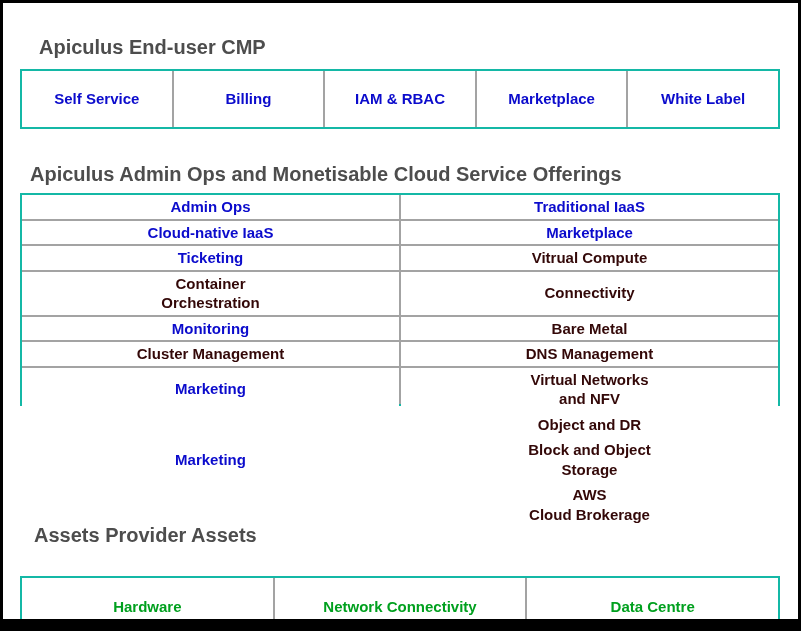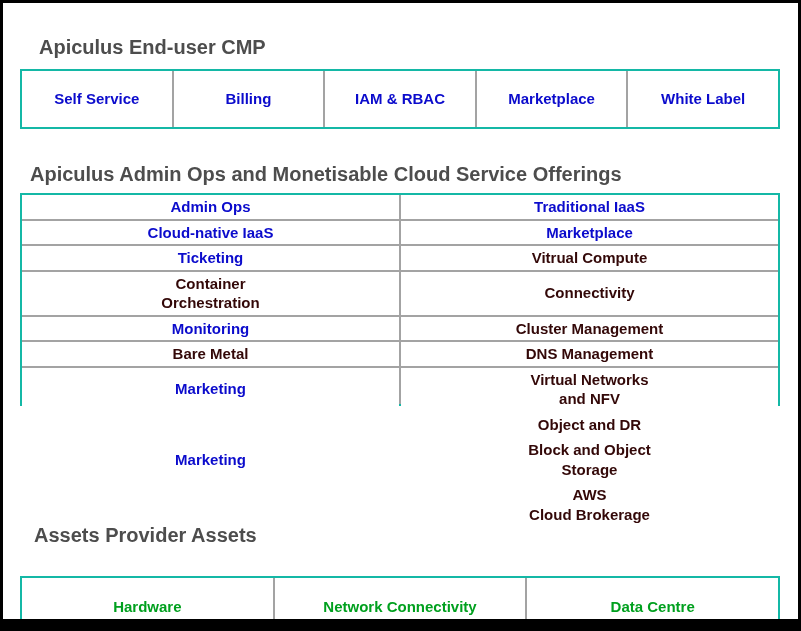--- a/index.html
+++ b/index.html
@@ -77,22 +77,22 @@
     <div class="cell blue">Cloud-native IaaS</div>
     <div class="cell blue">Marketplace</div>
 
     <div class="cell blue">Ticketing</div>
     <div class="cell dark">Vitrual Compute</div>
     <div class="cell dark">Container
 Orchestration</div>
     <div class="cell dark">Connectivity</div>
 
     <div class="cell blue">Monitoring</div>
+    <div class="cell dark">Bare Metal</div>
     <div class="cell dark">Cluster Management</div>
-    <div class="cell dark">Bare Metal</div>
     <div class="cell dark">DNS Management</div>
 
     <div class="cell blue">Marketing</div>
     <div class="cell dark">Virtual Networks
 and NFV</div>
     <div class="cell dark"></div>
     <div class="cell dark">Object and DR</div>
 
     <div class="cell blue">Marketing</div>
     <div class="cell dark">Block and Object

